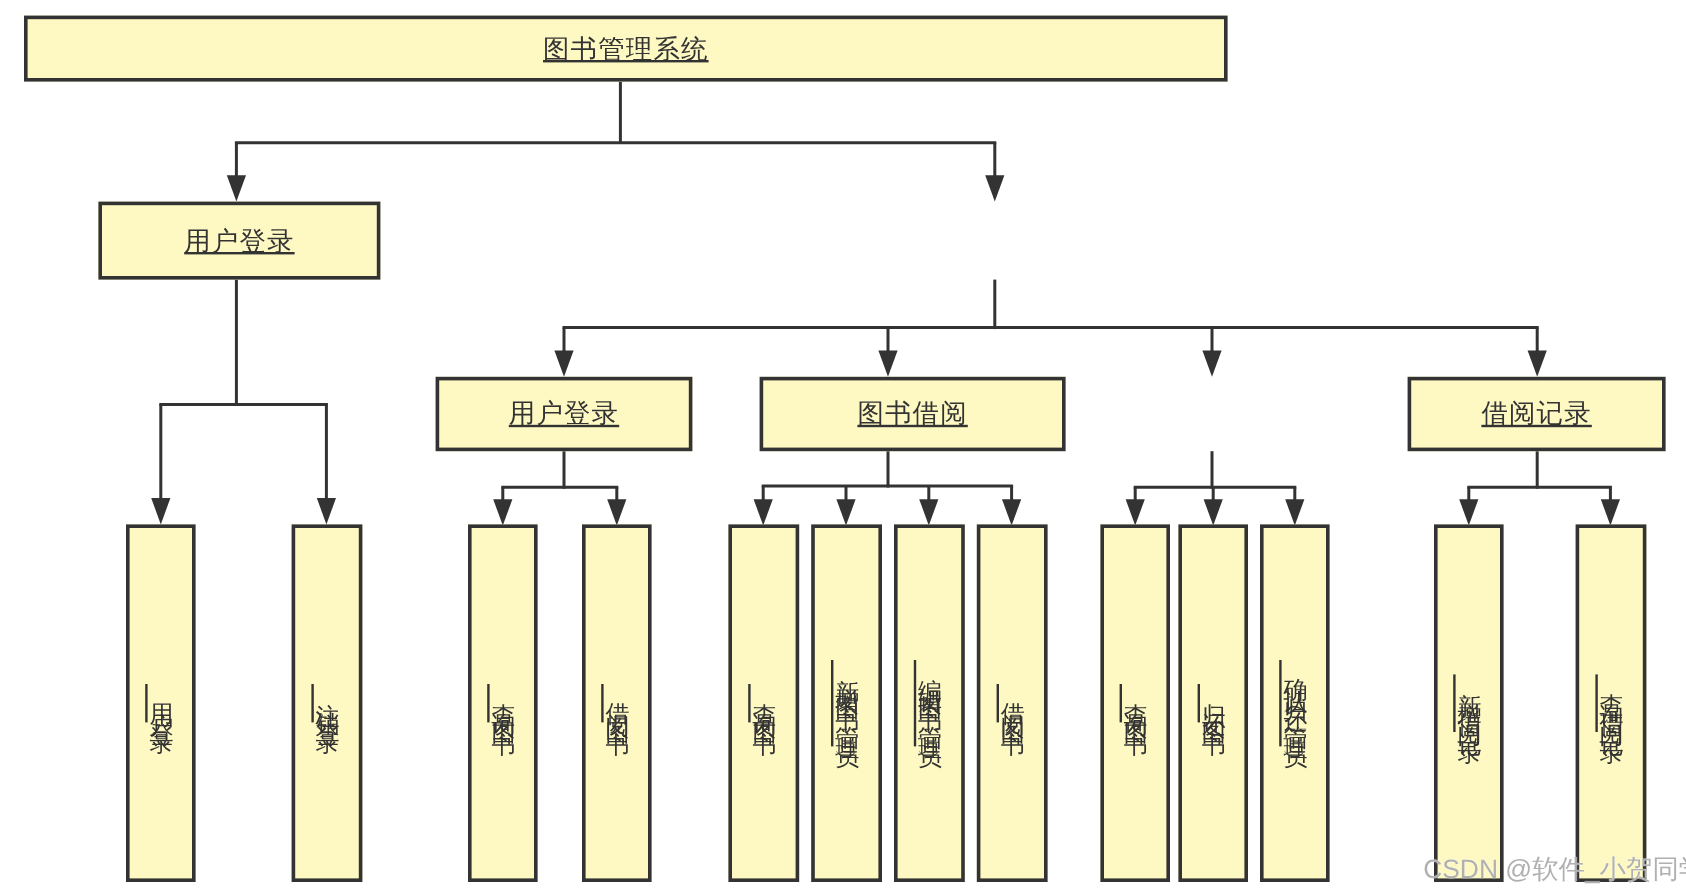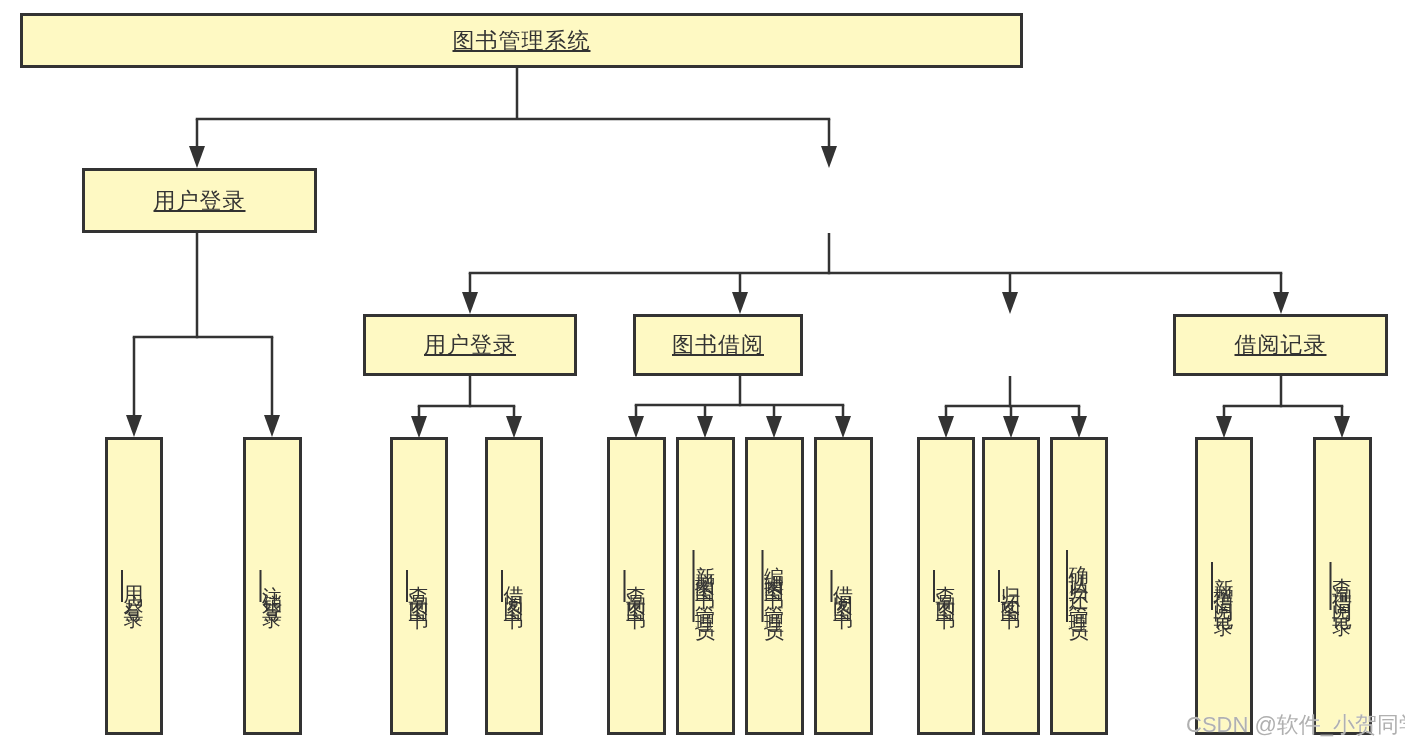--- a/index.html
+++ b/index.html
@@ -132,21 +132,21 @@
     <span class="htext">图书管理系统</span>
   </div>
 
   <div class="box" style="left:82px; top:168px; width:235px; height:65px;">
     <span class="htext">用户登录</span>
   </div>
 
   <div class="box" style="left:363px; top:314px; width:214px; height:62px;">
     <span class="htext">用户登录</span>
   </div>
-  <div class="box" style="left:633px; top:314px; width:170px; height:62px;">
+  <div class="box" style="left:633px; top:314px; width:255px; height:62px;">
     <span class="htext">图书借阅</span>
   </div>
   <div class="box" style="left:1173px; top:314px; width:215px; height:62px;">
     <span class="htext">借阅记录</span>
   </div>
 
   <div class="box" style="left:105px; top:437px; width:58px; height:298px;">
     <span class="vtext">用户登录</span>
   </div>
   <div class="box" style="left:243px; top:437px; width:59px; height:298px;">

